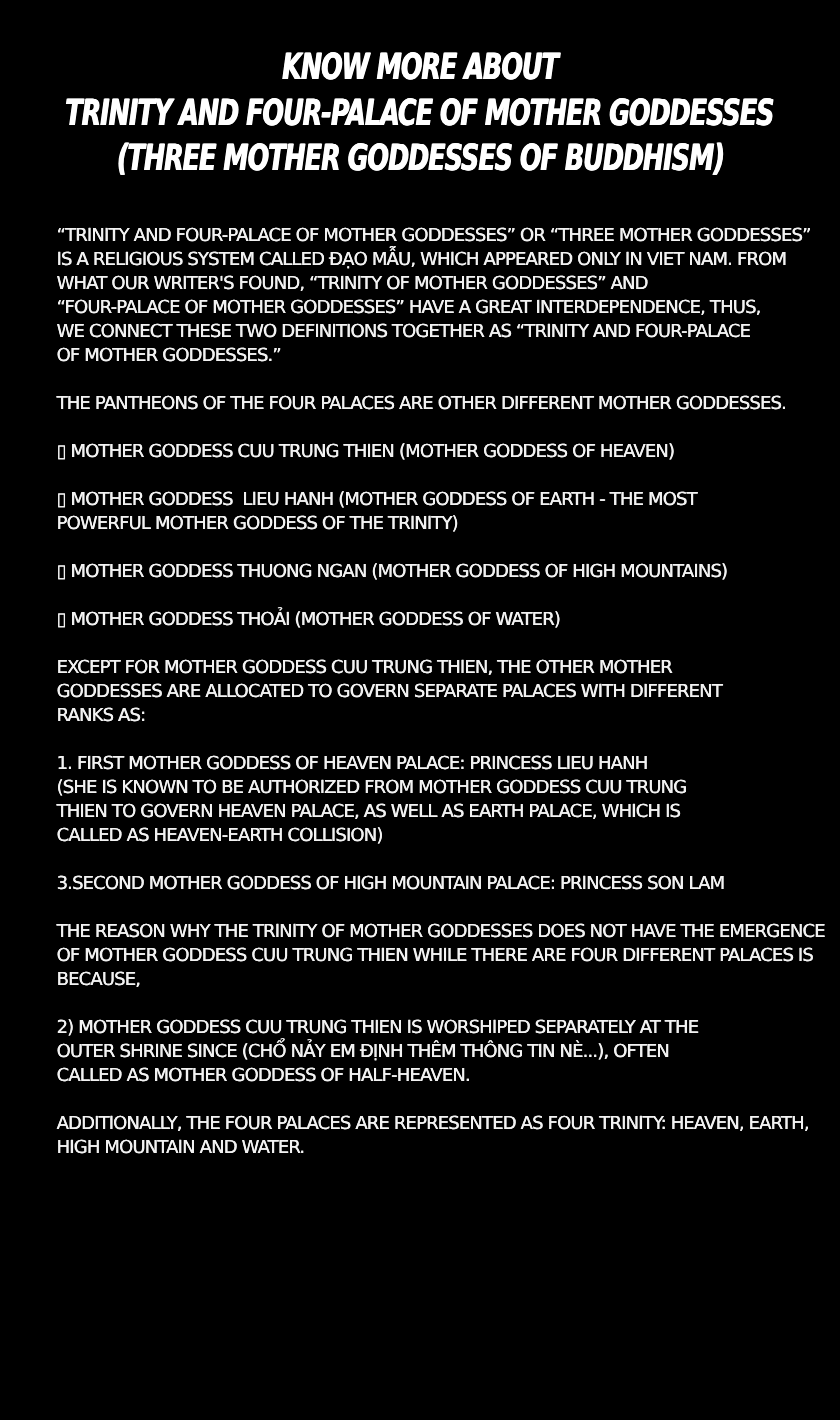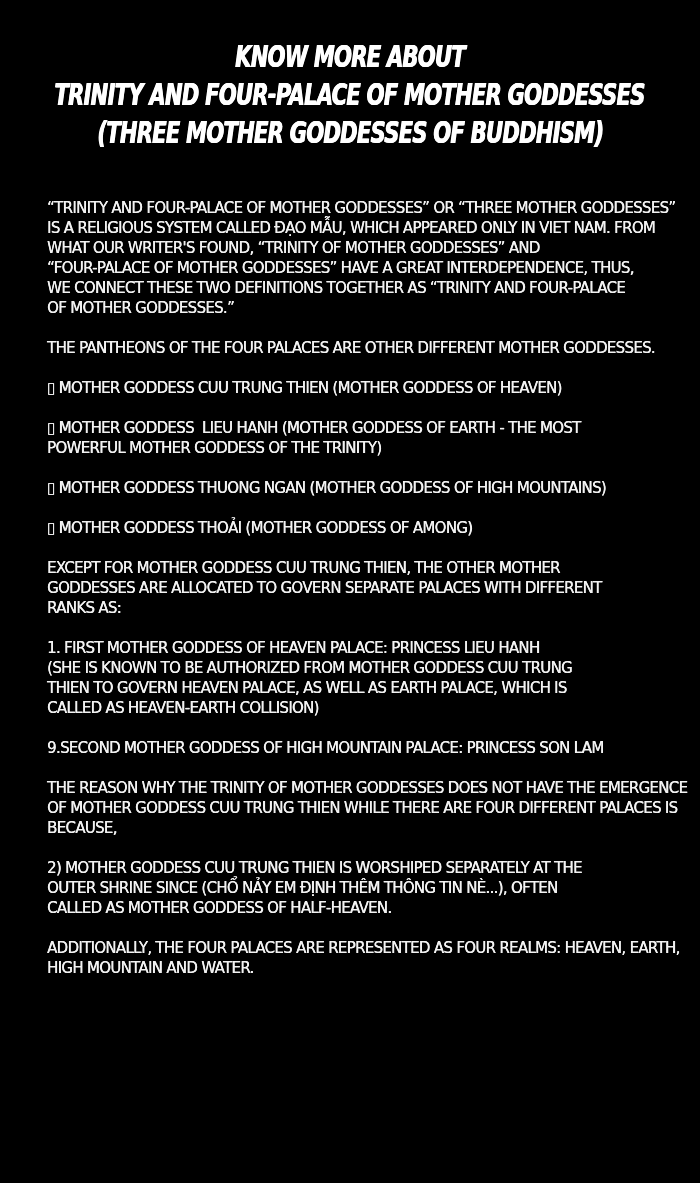--- a/index.html
+++ b/index.html
@@ -30,21 +30,21 @@
     font-size: 30px;
     line-height: 38px;
     white-space: nowrap;
     color: #ffffff;
     transform: scaleX(0.70);
     transform-origin: center;
     letter-spacing: -1px;
     text-shadow: 0.6px 0 0 #ffffff, -0.6px 0 0 #ffffff;
   }
   .body-block {
-    margin: 46px 10px 0 47px;
+    margin: 34px 10px 0 47px;
     font-size: 15px;
     line-height: 20px;
     letter-spacing: -0.7px;
     color: #f2f2f2;
   }
   .para {
     margin: 0 0 20px 0;
     white-space: pre-wrap;
     text-shadow: 0.3px 0 0 #f2f2f2;
   }
@@ -65,32 +65,32 @@
 IS A RELIGIOUS SYSTEM CALLED ĐẠO MẪU, WHICH APPEARED ONLY IN VIET NAM. FROM
 WHAT OUR WRITER'S FOUND, “TRINITY OF MOTHER GODDESSES” AND
 “FOUR-PALACE OF MOTHER GODDESSES” HAVE A GREAT INTERDEPENDENCE, THUS,
 WE CONNECT THESE TWO DEFINITIONS TOGETHER AS “TRINITY AND FOUR-PALACE
 OF MOTHER GODDESSES.”</p>
     <p class="para">THE PANTHEONS OF THE FOUR PALACES ARE OTHER DIFFERENT MOTHER GODDESSES.</p>
     <p class="para">▯ MOTHER GODDESS CUU TRUNG THIEN (MOTHER GODDESS OF HEAVEN)</p>
     <p class="para">▯ MOTHER GODDESS  LIEU HANH (MOTHER GODDESS OF EARTH - THE MOST
 POWERFUL MOTHER GODDESS OF THE TRINITY)</p>
     <p class="para">▯ MOTHER GODDESS THUONG NGAN (MOTHER GODDESS OF HIGH MOUNTAINS)</p>
-    <p class="para">▯ MOTHER GODDESS THOẢI (MOTHER GODDESS OF AMONG)</p>
+    <p class="para">▯ MOTHER GODDESS THOẢI (MOTHER GODDESS OF WATER)</p>
     <p class="para">EXCEPT FOR MOTHER GODDESS CUU TRUNG THIEN, THE OTHER MOTHER
 GODDESSES ARE ALLOCATED TO GOVERN SEPARATE PALACES WITH DIFFERENT
 RANKS AS:</p>
     <p class="para">1. FIRST MOTHER GODDESS OF HEAVEN PALACE: PRINCESS LIEU HANH
 (SHE IS KNOWN TO BE AUTHORIZED FROM MOTHER GODDESS CUU TRUNG
 THIEN TO GOVERN HEAVEN PALACE, AS WELL AS EARTH PALACE, WHICH IS
 CALLED AS HEAVEN-EARTH COLLISION)</p>
-    <p class="para">9.SECOND MOTHER GODDESS OF HIGH MOUNTAIN PALACE: PRINCESS SON LAM</p>
+    <p class="para">3.SECOND MOTHER GODDESS OF HIGH MOUNTAIN PALACE: PRINCESS SON LAM</p>
     <p class="para">THE REASON WHY THE TRINITY OF MOTHER GODDESSES DOES NOT HAVE THE EMERGENCE
 OF MOTHER GODDESS CUU TRUNG THIEN WHILE THERE ARE FOUR DIFFERENT PALACES IS
 BECAUSE,</p>
     <p class="para">2) MOTHER GODDESS CUU TRUNG THIEN IS WORSHIPED SEPARATELY AT THE
 OUTER SHRINE SINCE (CHỔ NẢY EM ĐỊNH THÊM THÔNG TIN NÈ...), OFTEN
 CALLED AS MOTHER GODDESS OF HALF-HEAVEN.</p>
-    <p class="para">ADDITIONALLY, THE FOUR PALACES ARE REPRESENTED AS FOUR REALMS: HEAVEN, EARTH,
+    <p class="para">ADDITIONALLY, THE FOUR PALACES ARE REPRESENTED AS FOUR TRINITY: HEAVEN, EARTH,
 HIGH MOUNTAIN AND WATER.</p>
   </div>
 
 </div>
 
 </body></html>

